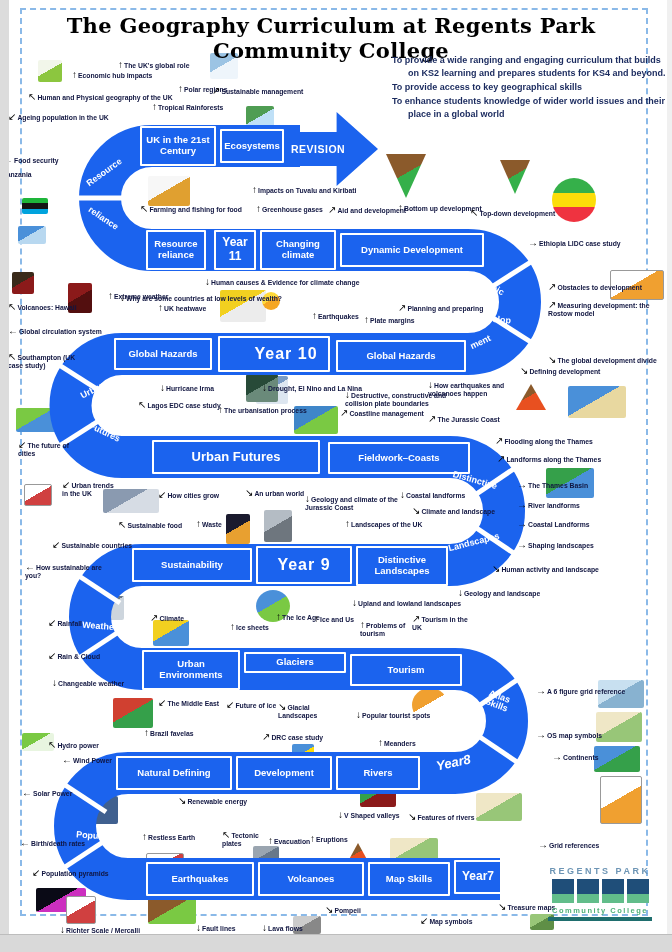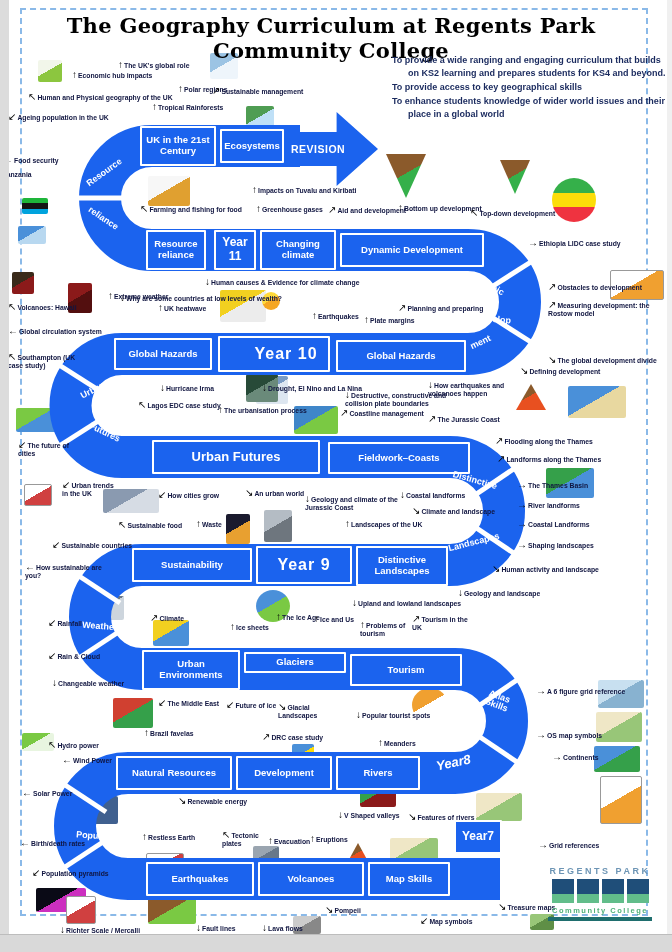--- a/index.html
+++ b/index.html
@@ -158,27 +158,27 @@
       <div class="box big-label" style="left: 152px; top: 440px; width: 168px; height: 34px;">Urban Futures</div>
       <div class="box" style="left: 304px; top: 442px; width: 142px; height: 32px; margin-left: 24px;">Fieldwork–Coasts</div>
       <div class="box" style="left: 132px; top: 548px; width: 120px; height: 34px;">Sustainability</div>
       <div class="box yearbox-big" style="left: 256px; top: 546px; width: 96px; height: 38px;">Year 9</div>
       <div class="box" style="left: 356px; top: 546px; width: 92px; height: 40px;">Distinctive
 Landscapes</div>
       <div class="box" style="left: 142px; top: 650px; width: 98px; height: 40px;">Urban
 Environments</div>
       <div class="box" style="left: 244px; top: 652px; width: 102px; height: 21px;">Glaciers</div>
       <div class="box" style="left: 350px; top: 654px; width: 112px; height: 32px;">Tourism</div>
-      <div class="box" style="left: 116px; top: 756px; width: 116px; height: 34px;">Natural Resources</div>
+      <div class="box" style="left: 116px; top: 756px; width: 116px; height: 34px;">Natural Defining</div>
       <div class="box" style="left: 236px; top: 756px; width: 96px; height: 34px;">Development</div>
       <div class="box" style="left: 336px; top: 756px; width: 84px; height: 34px; text-align: center;">Rivers</div>
       <div class="box" style="left: 146px; top: 862px; width: 108px; height: 34px;">Earthquakes</div>
       <div class="box" style="left: 258px; top: 862px; width: 106px; height: 34px;">Volcanoes</div>
       <div class="box" style="left: 368px; top: 862px; width: 82px; height: 34px;">Map Skills</div>
-      <div class="box yearbox" style="left: 454px; top: 820px; width: 48px; height: 34px;">Year7</div>
+      <div class="box yearbox" style="left: 454px; top: 860px; width: 48px; height: 34px;">Year7</div>
     </div>
   <div id="curves">
       <div class="curve-label" style="left: 84px; top: 168px; transform: rotate(-36deg);">Resource</div>
       <div class="curve-label" style="left: 86px; top: 214px; transform: rotate(34deg);">reliance</div>
       <div class="curve-label" style="left: 468px; top: 280px; transform: rotate(28deg);">Dynamic</div>
       <div class="curve-label" style="left: 476px; top: 315px; transform: rotate(5deg);">Develop</div>
       <div class="curve-label" style="left: 470px; top: 338px; transform: rotate(-25deg);">ment</div>
       <div class="curve-label" style="left: 80px; top: 386px; transform: rotate(-28deg);">Urban</div>
       <div class="curve-label" style="left: 88px; top: 428px; transform: rotate(26deg);">Futures</div>
       <div class="curve-label" style="left: 452px; top: 476px; transform: rotate(16deg);">Distinctive</div>

